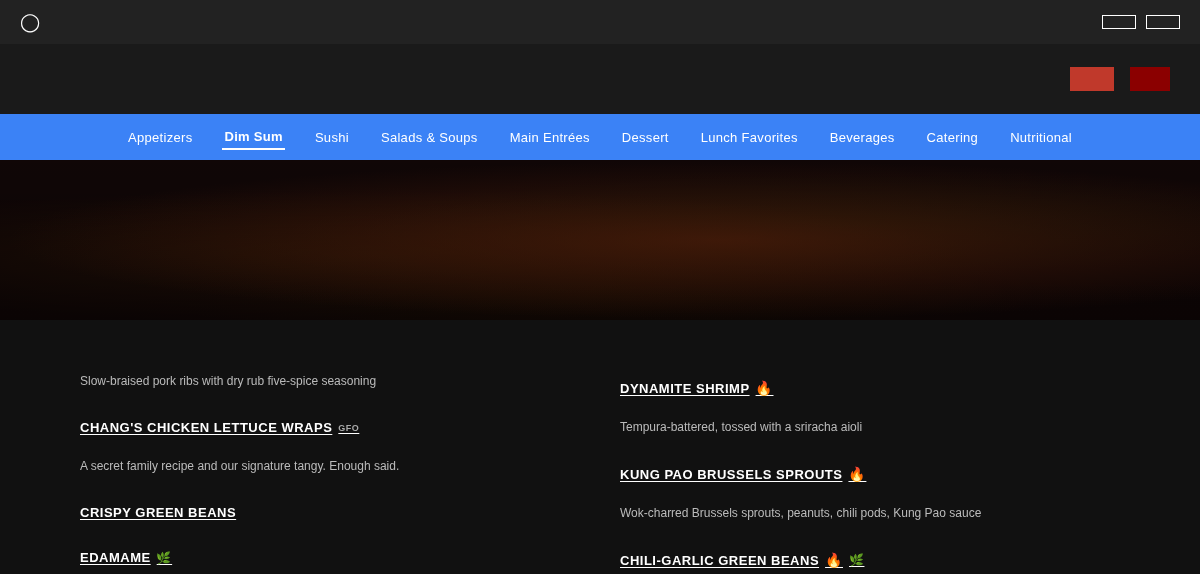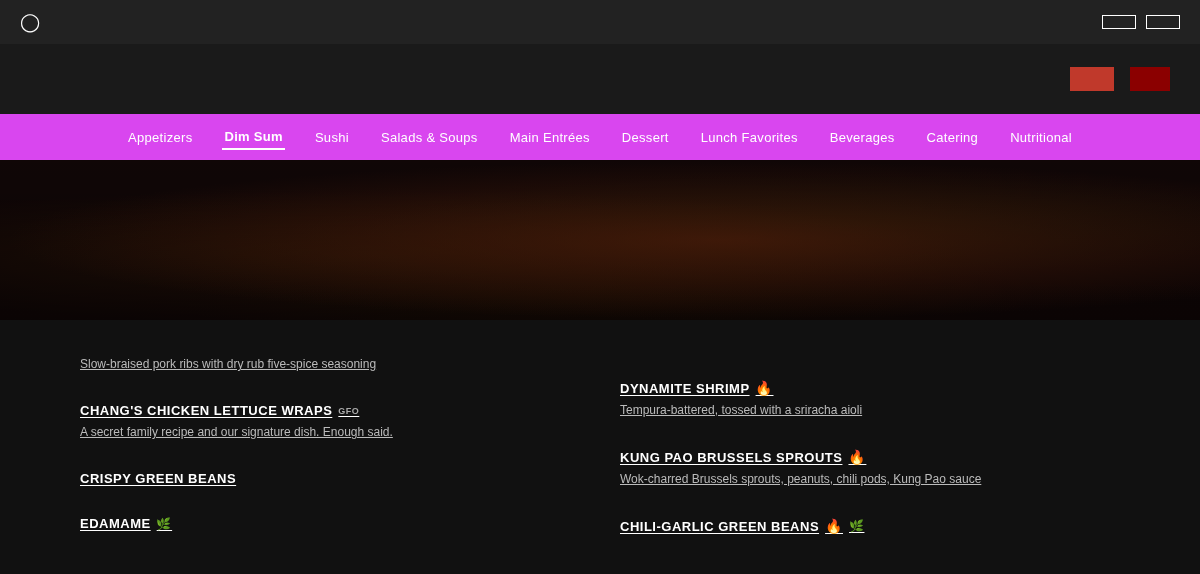--- a/index.html
+++ b/index.html
@@ -96,21 +96,21 @@
       padding: 12px 20px;
       font-size: 12px;
       font-weight: bold;
       letter-spacing: 1px;
       cursor: pointer;
       text-transform: uppercase;
     }
 
     
     .nav-bar {
-      background: #d946ef;
+      background: #3b82f6;
       display: flex;
       align-items: center;
       justify-content: center;
       height: 46px;
       gap: 28px;
     }
     .nav-item {
       font-size: 13px;
       color: #fff;
       cursor: pointer;
@@ -187,23 +187,22 @@
       letter-spacing: 0.5px;
       text-transform: uppercase;
       cursor: pointer;
       display: flex;
       align-items: center;
       gap: 6px;
     }
     .menu-item-desc {
       font-size: 12px;
       color: #bbb;
-      margin-top: 5px;
+      margin-top: 22px;
       line-height: 1.5;
-      text-decoration: underline;
     }
     .badge-gfo {
       font-size: 9px;
       color: #aaa;
       font-weight: bold;
       letter-spacing: 0.5px;
       text-decoration: none;
       vertical-align: super;
     }
     .icon-flame {
@@ -261,21 +260,21 @@
 
 <div class="menu-content">
   <div class="menu-columns">
 
     <div class="menu-col" id="left-col">
         <div class="menu-item">
           <div class="menu-item-desc">Slow-braised pork ribs with dry rub five-spice seasoning</div>
         </div>
         <div class="menu-item">
           <div class="menu-item-title">CHANG'S CHICKEN LETTUCE WRAPS<span class="badge-gfo">GFO</span></div>
-          <div class="menu-item-desc">A secret family recipe and our signature dish. Enough said.</div>
+          <div class="menu-item-desc">A secret family recipe and our signature tangy. Enough said.</div>
         </div>
         <div class="menu-item">
           <div class="menu-item-title">CRISPY GREEN BEANS</div>
         </div>
         <div class="menu-item">
           <div class="menu-item-title">EDAMAME<span class="icon-leaf">🌿</span></div>
         </div>
       </div>
 
     <div class="menu-col" id="right-col">

